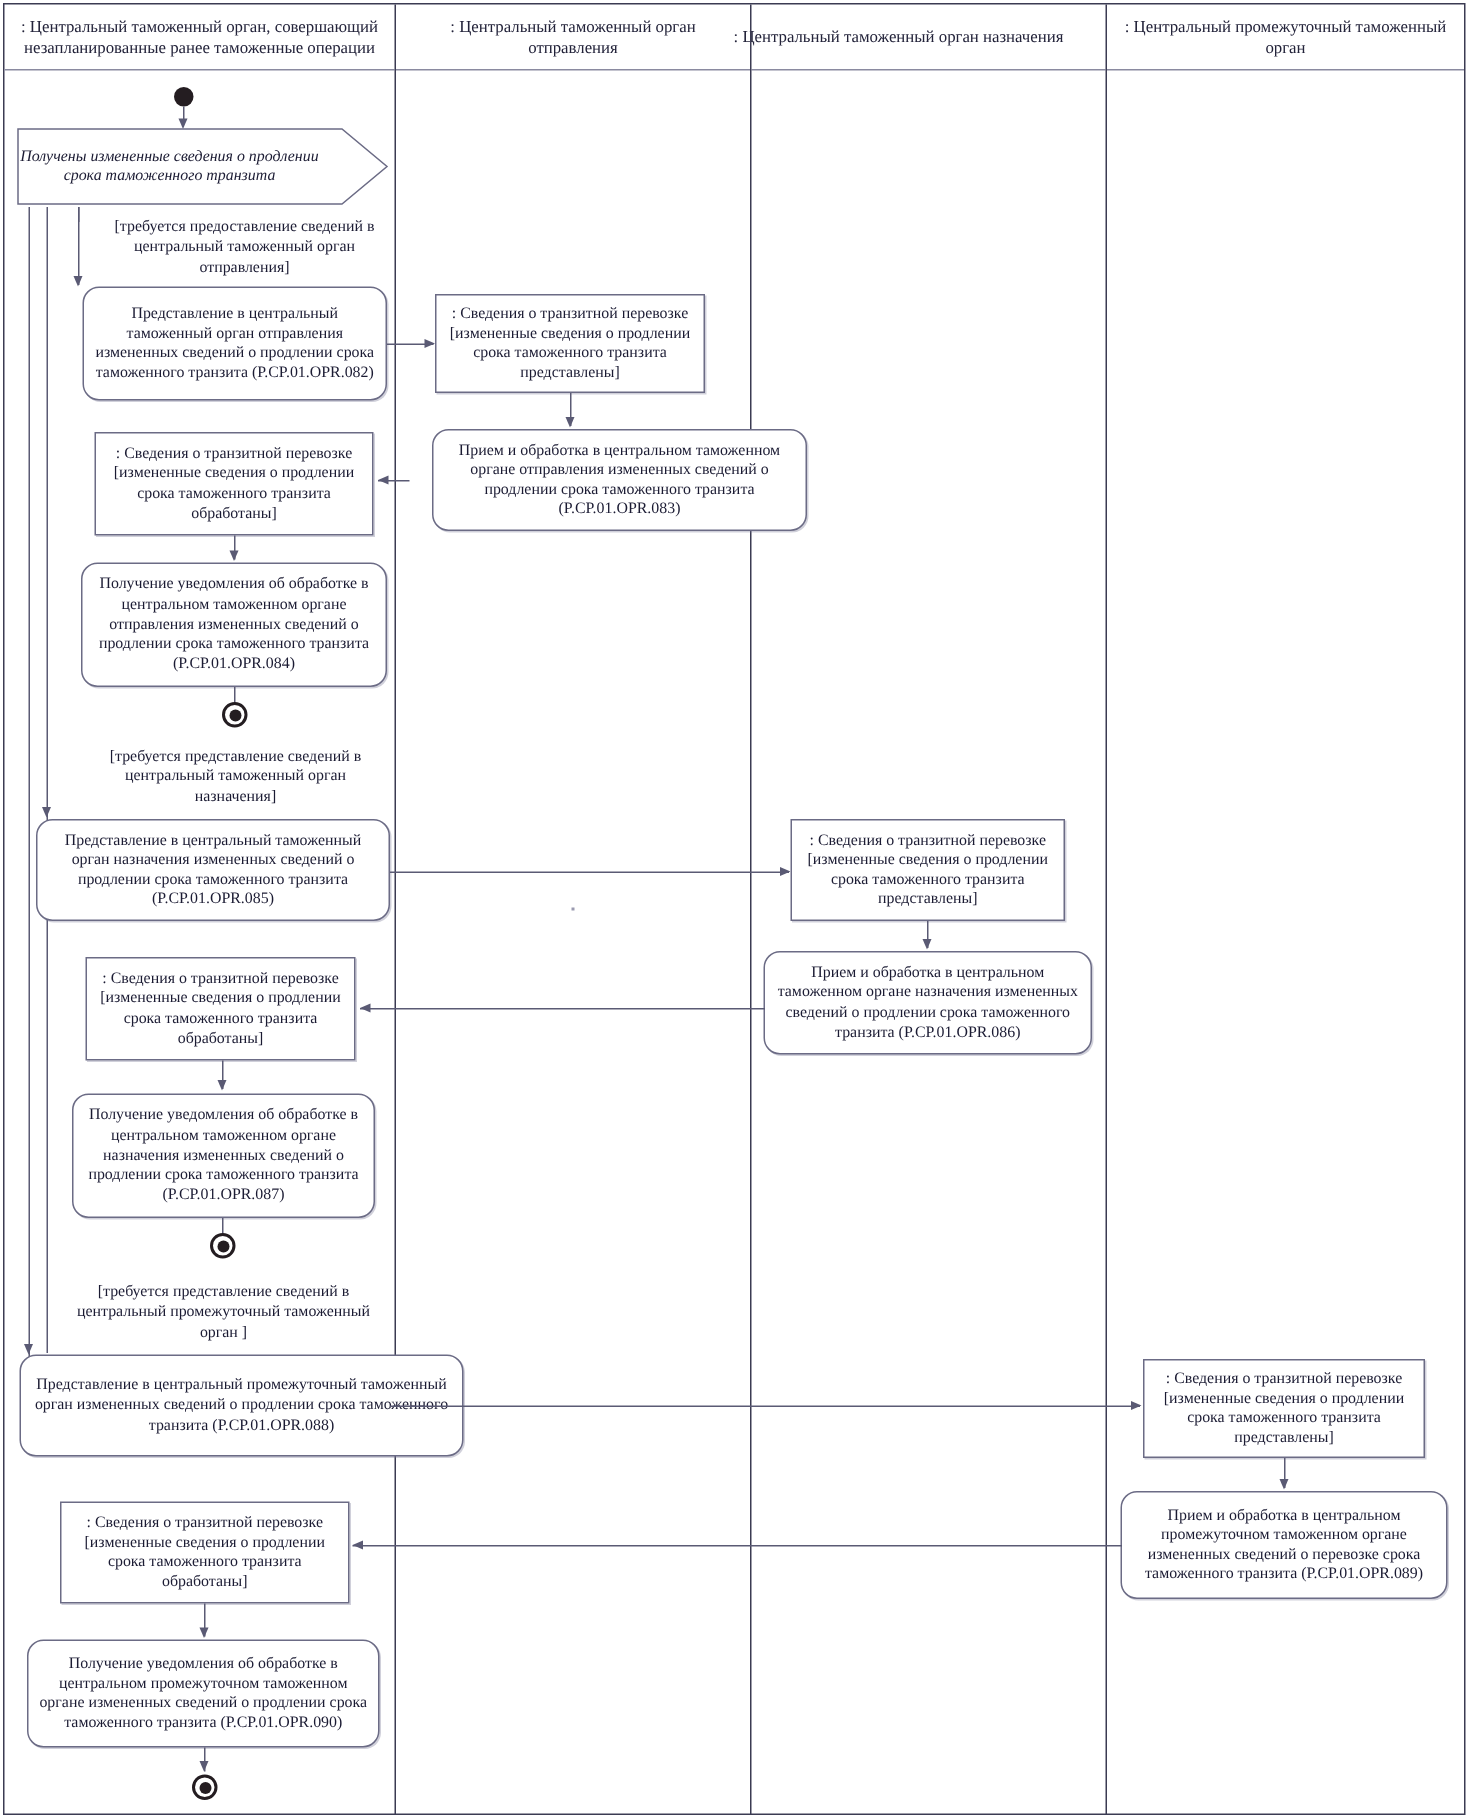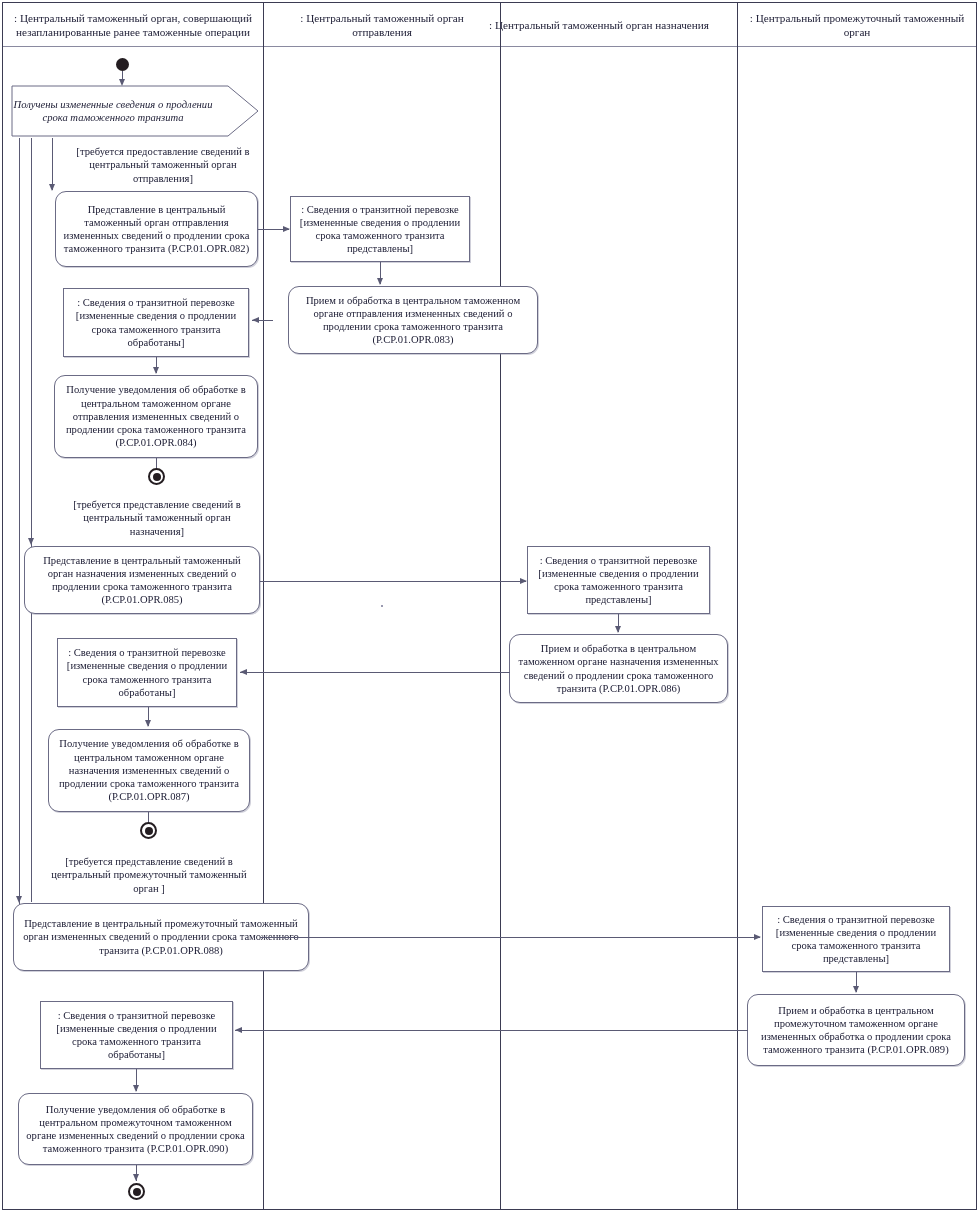--- a/index.html
+++ b/index.html
@@ -251,21 +251,21 @@
   <div class="arrow-right" style="left:754px; top:934px;"></div>
 
   <div class="node object" style="left:762px; top:906px; width:188px; height:66px;">
     <span>: Сведения о транзитной перевозке [измененные сведения о продлении срока таможенного транзита представлены]</span>
   </div>
 
   <div class="vline" style="left:856px; top:972px; height:20px;"></div>
   <div class="arrow-down" style="left:853px; top:986px;"></div>
 
   <div class="node action" style="left:747px; top:994px; width:218px; height:72px;">
-    <span>Прием и обработка в центральном промежуточном таможенном органе измененных обработка о продлении срока таможенного транзита (P.CP.01.OPR.089)</span>
+    <span>Прием и обработка в центральном промежуточном таможенном органе измененных сведений о перевозке срока таможенного транзита (P.CP.01.OPR.089)</span>
   </div>
 
   <div class="hline" style="left:235px; top:1030px; width:513px;"></div>
   <div class="arrow-left" style="left:235px; top:1027px;"></div>
 
   <div class="node object" style="left:40px; top:1001px; width:193px; height:68px;">
     <span>: Сведения о транзитной перевозке [измененные сведения о продлении срока таможенного транзита обработаны]</span>
   </div>
 
   <div class="vline" style="left:136px; top:1069px; height:22px;"></div>

